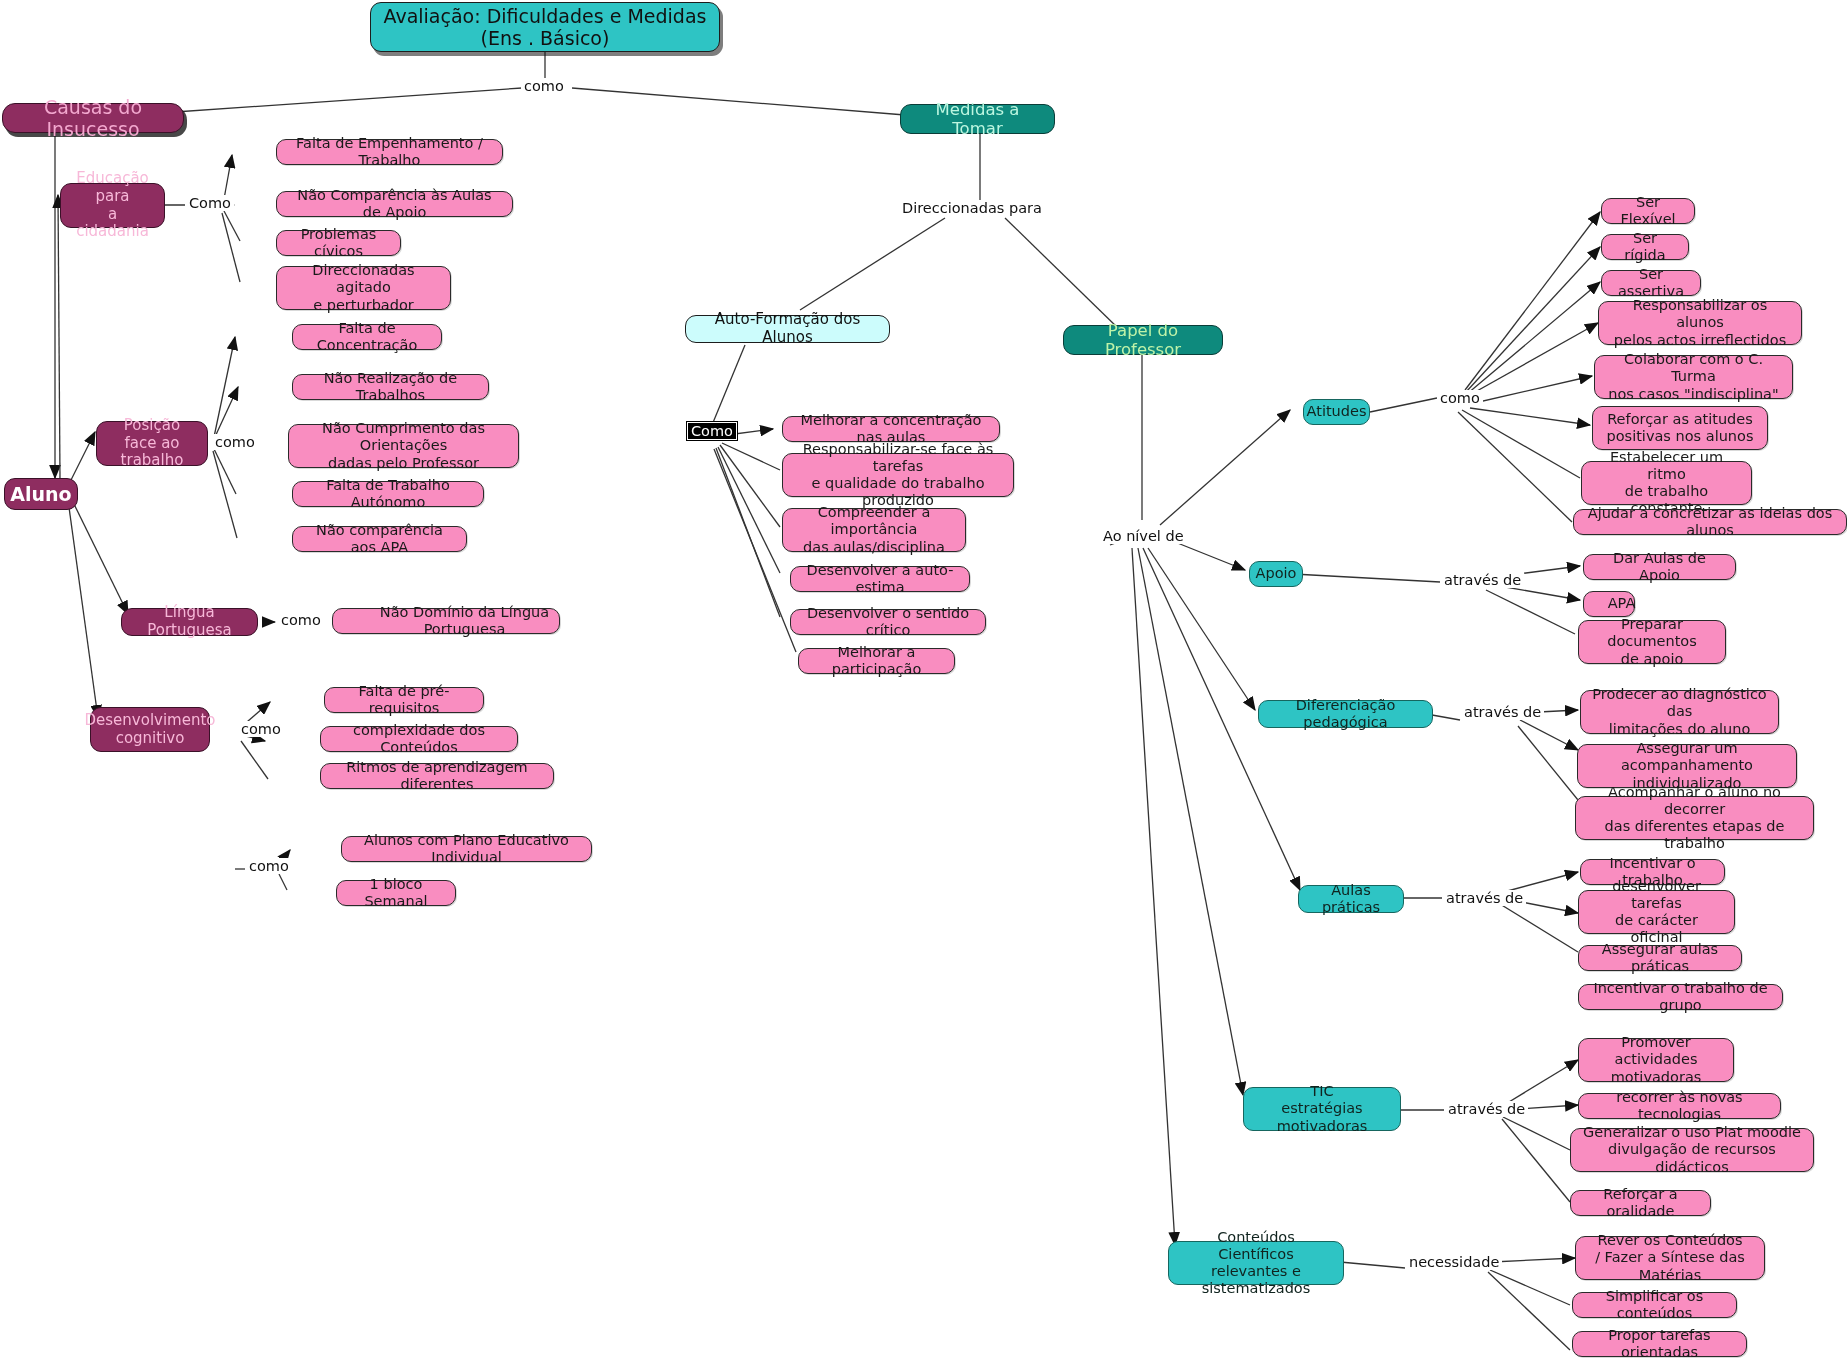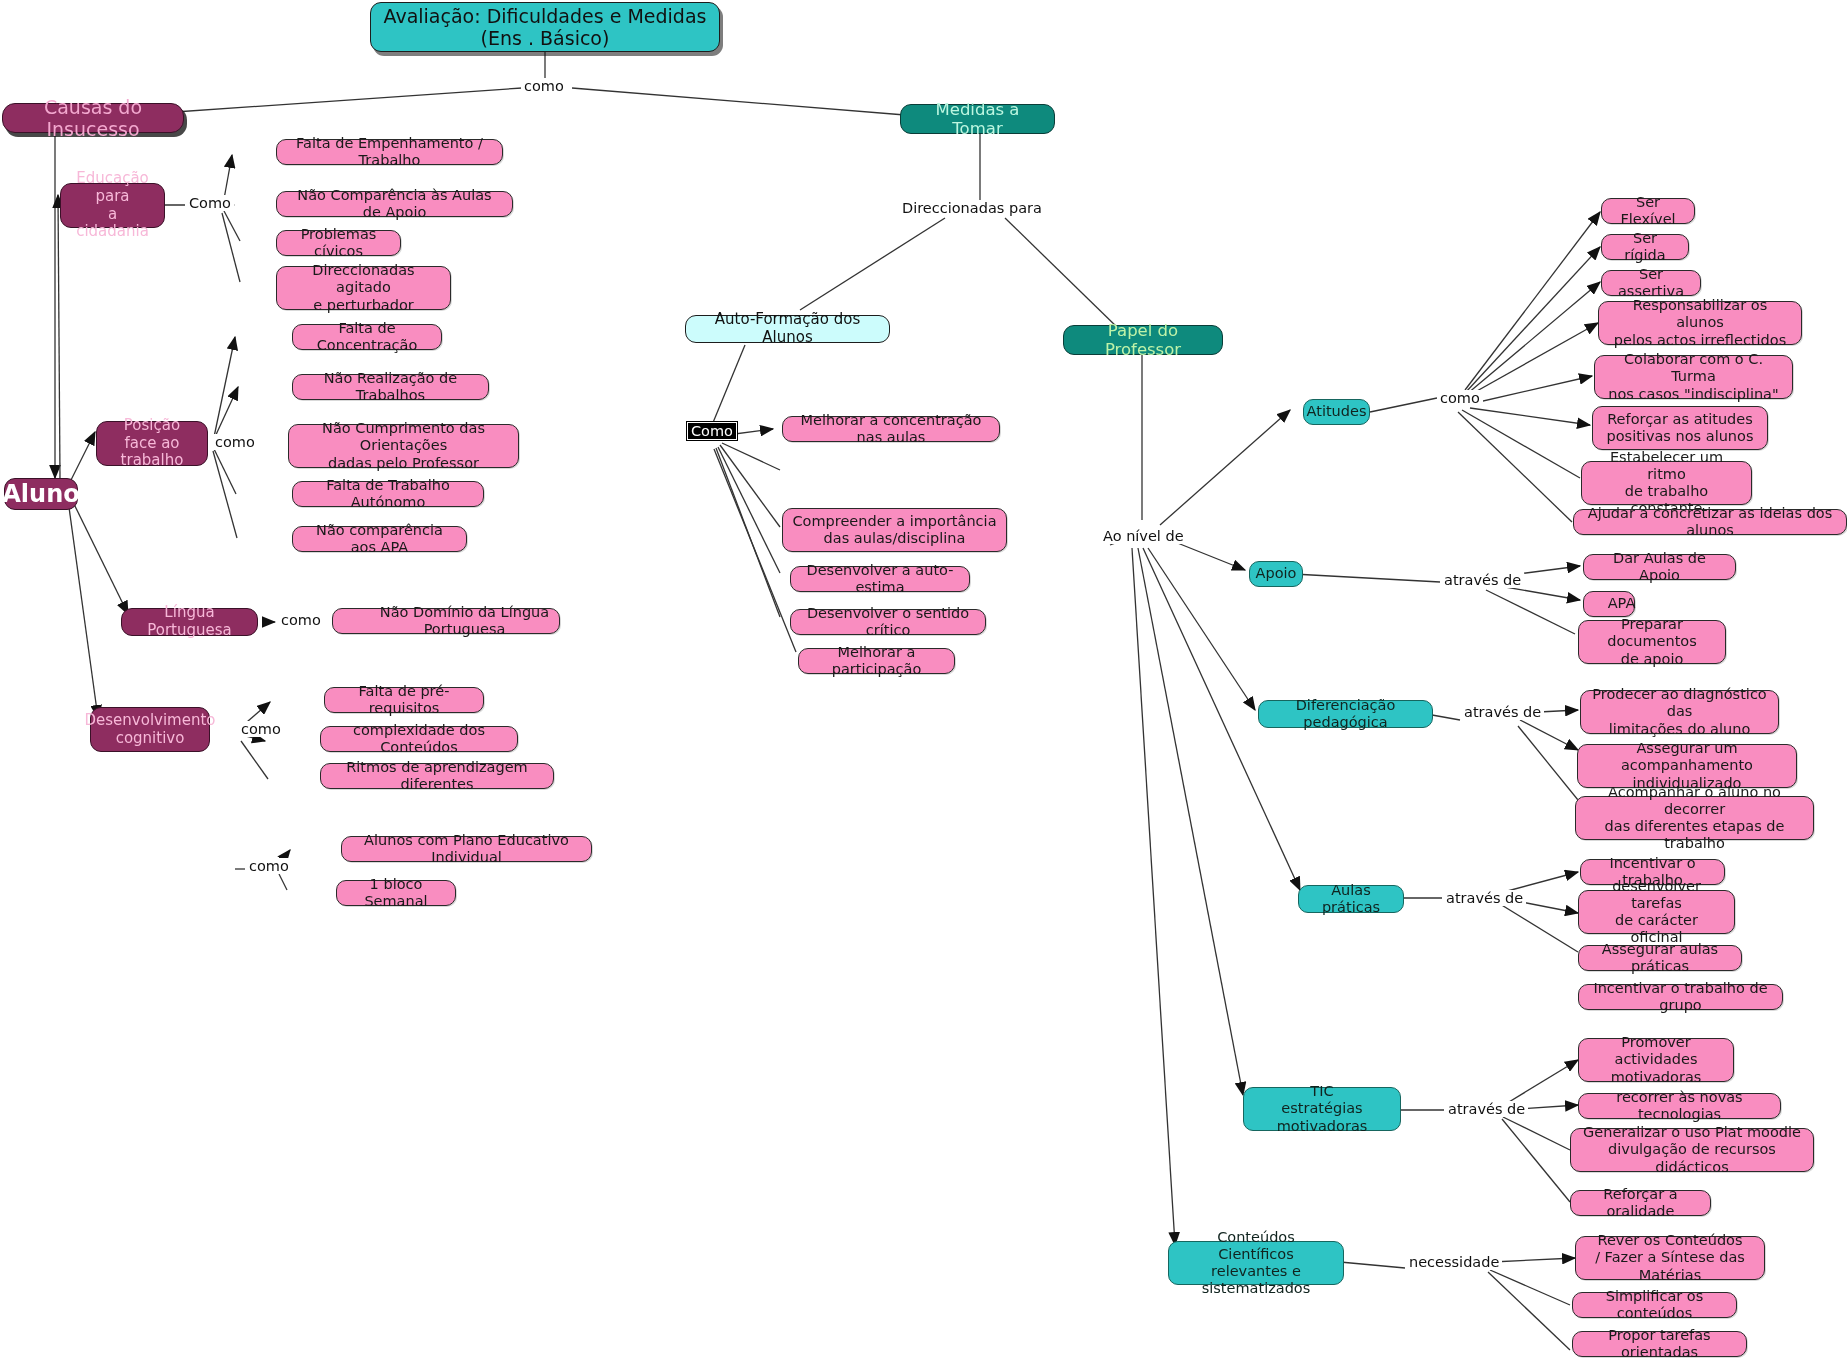--- a/index.html
+++ b/index.html
@@ -10,21 +10,21 @@
   .node{position:absolute;box-sizing:border-box;display:flex;align-items:center;justify-content:center;
         text-align:center;line-height:1.18;border-radius:9px;white-space:pre-line;}
 
   
   .pink{background:#f98dc0;border:1.6px solid #2a2a2a;color:#1a1a1a;font-size:14.5px;
         border-radius:10px;padding:4px 9px;box-shadow:1px 1px 0 rgba(0,0,0,.15);}
 
   
   .magenta{background:#8e2d60;border:1.6px solid #3a1128;color:#f7b8d8;font-size:15px;
            border-radius:11px;padding:5px 10px;}
-  .magenta.strong{color:#ffffff;font-weight:bold;font-size:24px;}
+  .magenta.strong{color:#ffffff;font-weight:bold;font-size:19px;}
   .magenta.head{color:#f3a8cf;font-size:19px;border-radius:13px;
                 box-shadow:3px 4px 0 rgba(20,20,20,.78);}
 
   
   .blue{background:#3b60ef;border:1.6px solid #16245e;color:#ffffff;font-weight:bold;font-size:18px;
         border-radius:11px;padding:5px 10px;}
 
   
   .teal-title{background:#2ec4c4;border:1.6px solid #1d1d1d;color:#111;font-size:19px;
               border-radius:11px;padding:6px 12px;box-shadow:3px 4px 0 rgba(20,20,20,.55);}
@@ -193,21 +193,23 @@
   <div class="linkword" style="left:246px;top:858px;">como</div>
   <div class="node pink" style="left:341px;top:836px;width:251px;height:26px;">Alunos com Plano Educativo Individual</div>
   <div class="node pink" style="left:336px;top:880px;width:120px;height:26px;">1 bloco Semanal</div>
 
   <div class="node teal-dark lt" style="left:900px;top:104px;width:155px;height:30px;">Medidas a Tomar</div>
   <div class="linkword" style="left:899px;top:200px;">Direccionadas para</div>
 
   <div class="node cyan-pale" style="left:685px;top:315px;width:205px;height:28px;">Auto-Formação dos Alunos</div>
   <div class="linkword sel" style="left:686px;top:421px;">Como</div>
   <div class="node pink" style="left:782px;top:416px;width:218px;height:26px;">Melhorar a concentração nas aulas</div>
-  <div class="node pink" style="left:782px;top:508px;width:225px;height:44px;">Compreender a importância
+  <div class="node pink" style="left:782px;top:453px;width:232px;height:44px;">Responsabilizar-se face às tarefas
+e qualidade do trabalho produzido</div>
+  <div class="node pink" style="left:782px;top:508px;width:184px;height:44px;">Compreender a importância
 das aulas/disciplina</div>
   <div class="node pink" style="left:790px;top:566px;width:180px;height:26px;">Desenvolver a auto-estima</div>
   <div class="node pink" style="left:790px;top:609px;width:196px;height:26px;">Desenvolver o sentido crítico</div>
   <div class="node pink" style="left:798px;top:648px;width:157px;height:26px;">Melhorar a participação</div>
 
   <div class="node teal-dark" style="left:1063px;top:325px;width:160px;height:30px;">Papel  do Professor</div>
   <div class="linkword" style="left:1100px;top:528px;">Ao nível de</div>
 
   <div class="node teal-mid" style="left:1303px;top:399px;width:67px;height:26px;">Atitudes</div>
   <div class="linkword" style="left:1437px;top:390px;">como</div>

